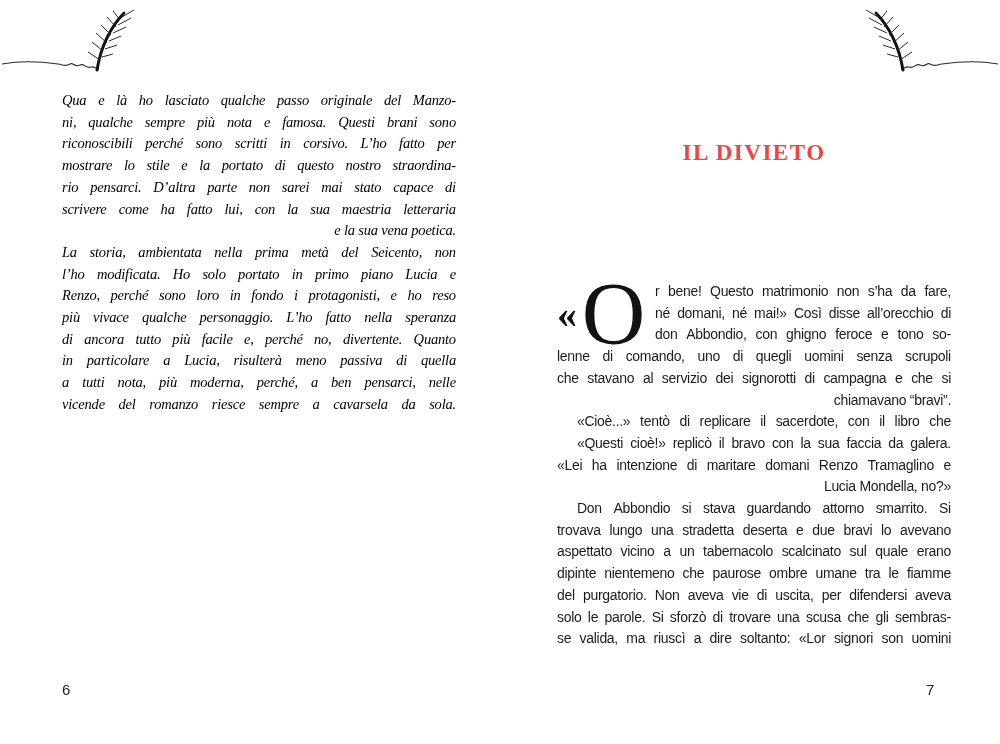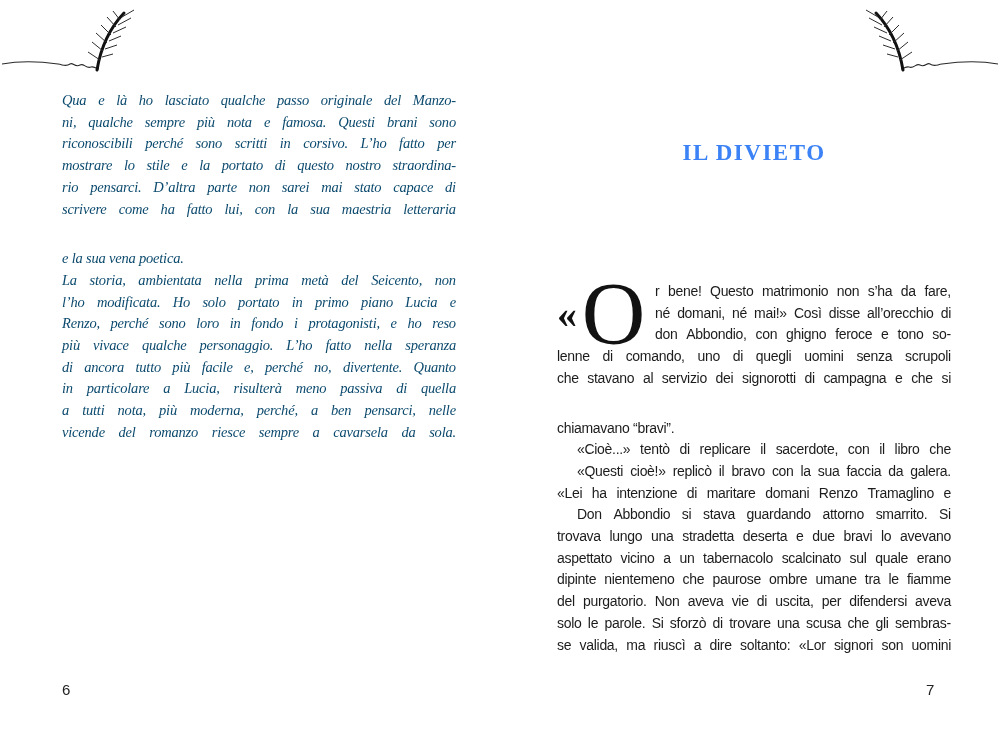--- a/index.html
+++ b/index.html
@@ -18,49 +18,49 @@
   .quill.left-quill  { left: 0; }
   .quill.right-quill { right: 0; transform: scaleX(-1); }
 
   
   .left-page {
     position: absolute; left: 62px; top: 90px; width: 394px;
     font-family: "Liberation Serif", serif;
     font-style: italic;
     font-size: 14.5px;
     letter-spacing: -0.2px;
-    color: #0c4a6e;
+    color: #000000;
   }
   .right-page {
     position: absolute; left: 557px; top: 140px; width: 394px;
     font-family: "Liberation Sans", sans-serif;
     font-size: 14px;
     letter-spacing: -0.3px;
     color: #1c1c1c;
   }
   .chapter-title {
     font-family: "Liberation Serif", serif;
     font-style: normal;
     font-weight: 700;
     font-size: 23px;
     letter-spacing: 1.5px;
     text-align: center;
     line-height: 26px;
-    color: #3b82f6;
+    color: #ef4444;
   }
   .right-body { margin-top: 115px; }
 
   .para { display: block; }
   .line {
     display: flex;
     justify-content: space-between;
     line-height: 21.7px;
     white-space: nowrap;
   }
-  .line.lastline { display: block; text-align: left; margin-top: 28px; }
+  .line.lastline { display: block; text-align: right; }
   .line.indent { padding-left: 20px; }
 
   
   .dropcap {
     float: left;
     width: 90px; height: 65px;
     margin-right: 8px;
     display: flex;
     gap: 5px;
     font-style: normal;
@@ -375,20 +375,21 @@
             <span>«Lei</span>
             <span>ha</span>
             <span>intenzione</span>
             <span>di</span>
             <span>maritare</span>
             <span>domani</span>
             <span>Renzo</span>
             <span>Tramaglino</span>
             <span>e</span>
           </div>
+          <div class="line lastline">Lucia Mondella, no?»</div>
         </div>
       <div class="para">
           <div class="line indent">
             <span>Don</span>
             <span>Abbondio</span>
             <span>si</span>
             <span>stava</span>
             <span>guardando</span>
             <span>attorno</span>
             <span>smarrito.</span>

